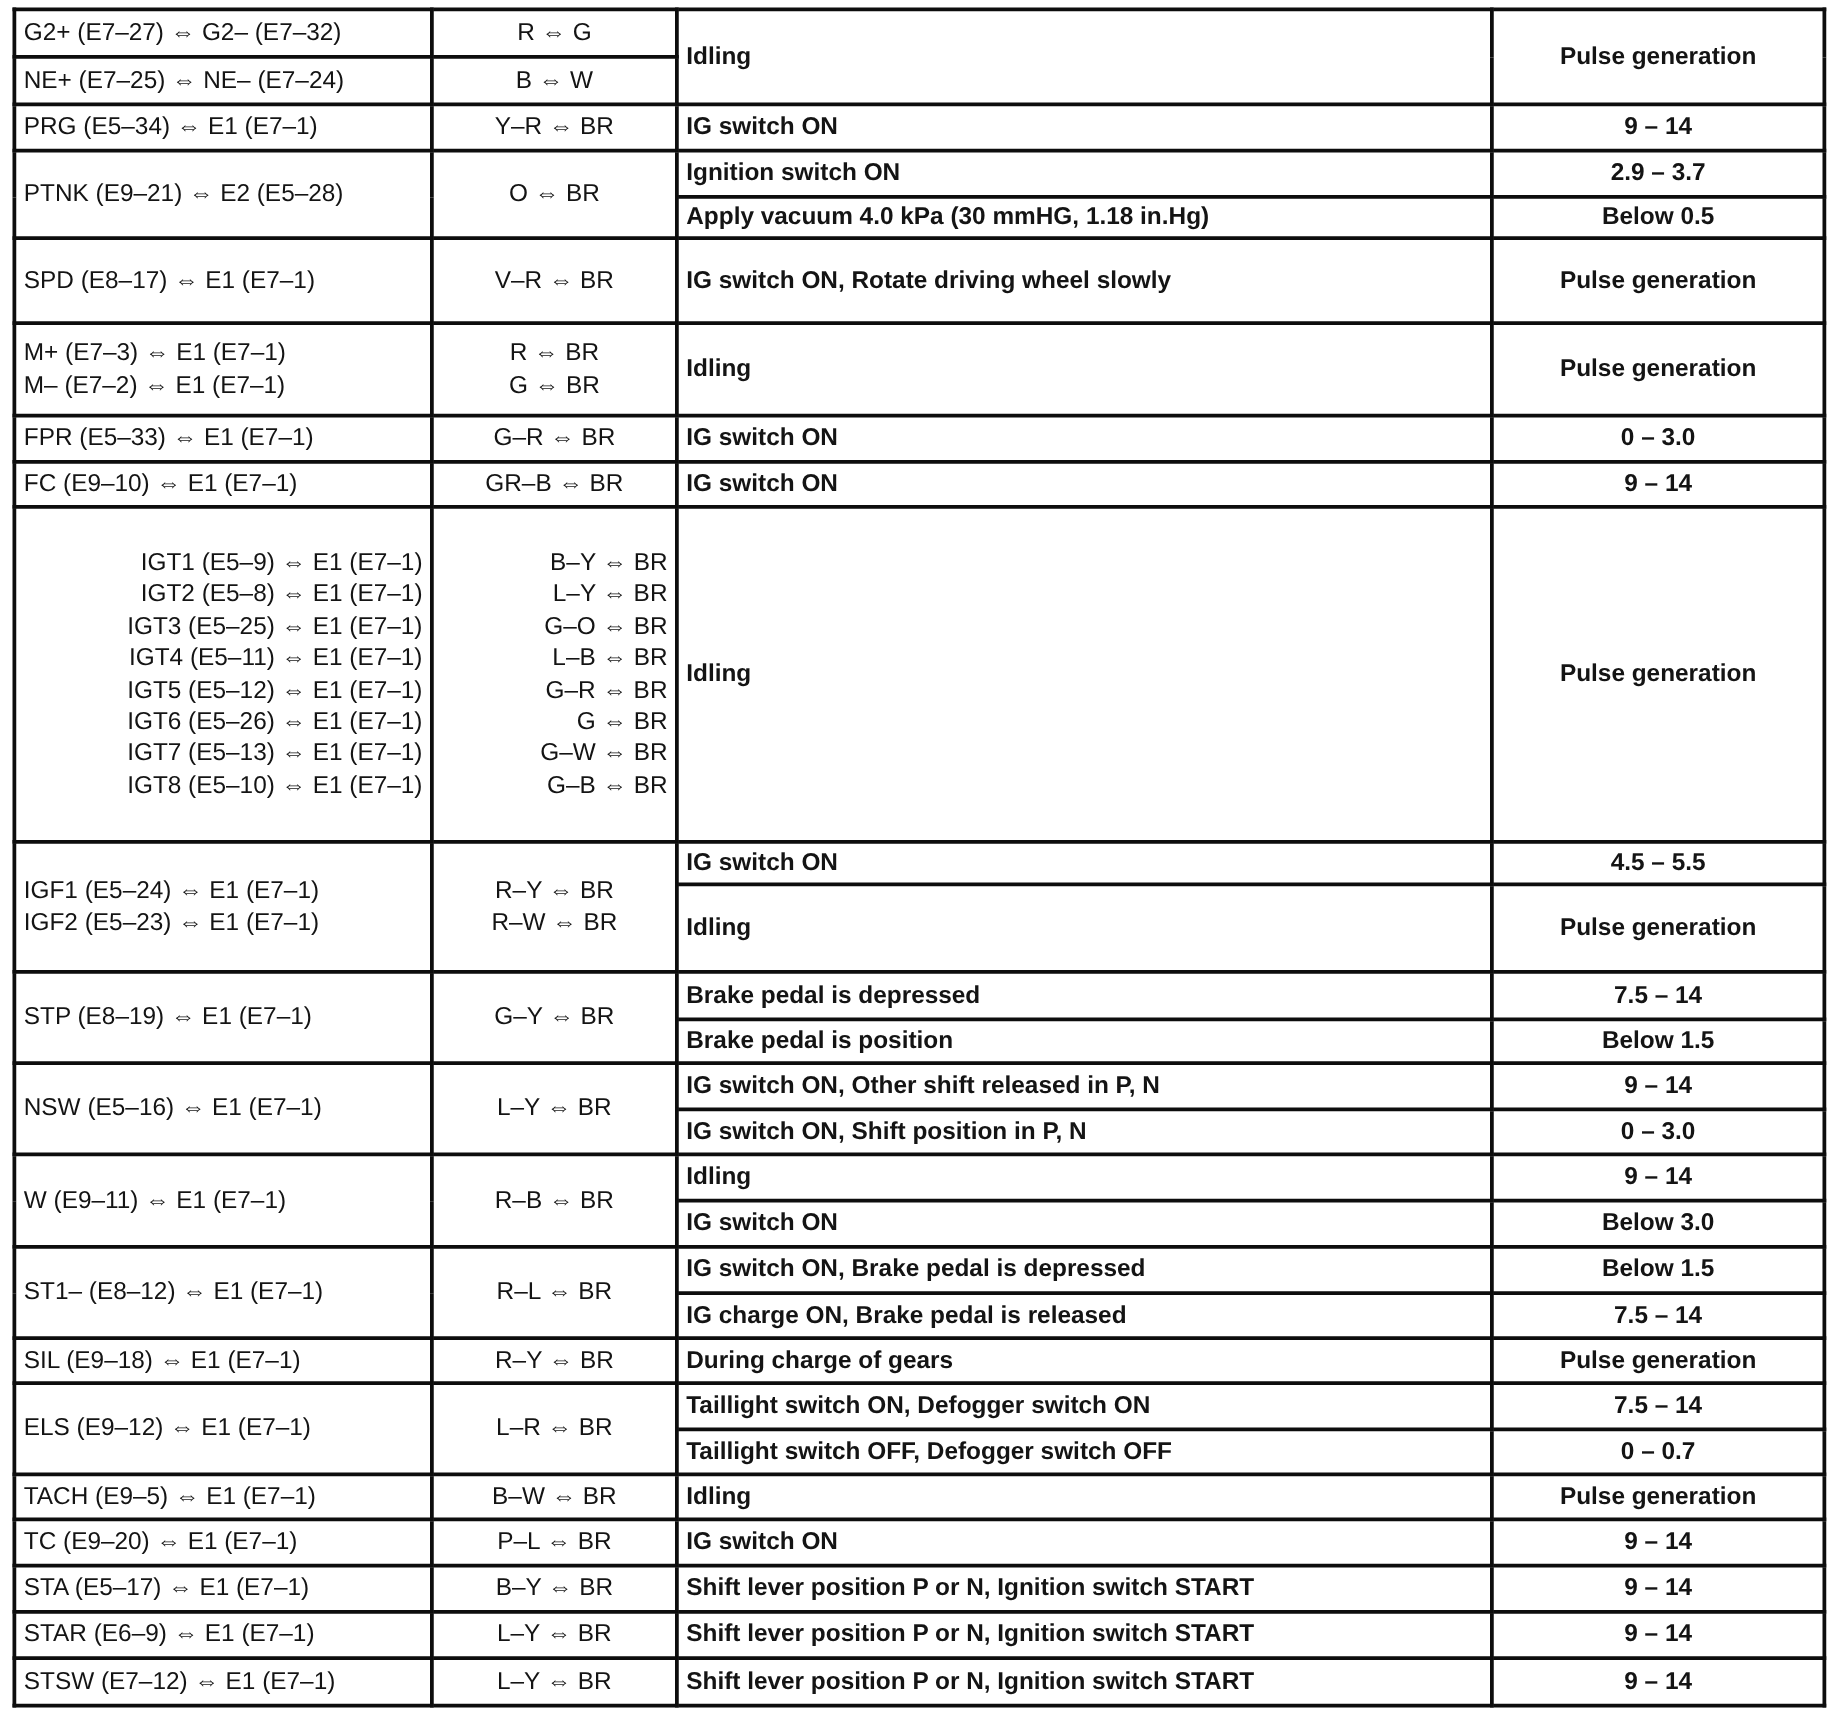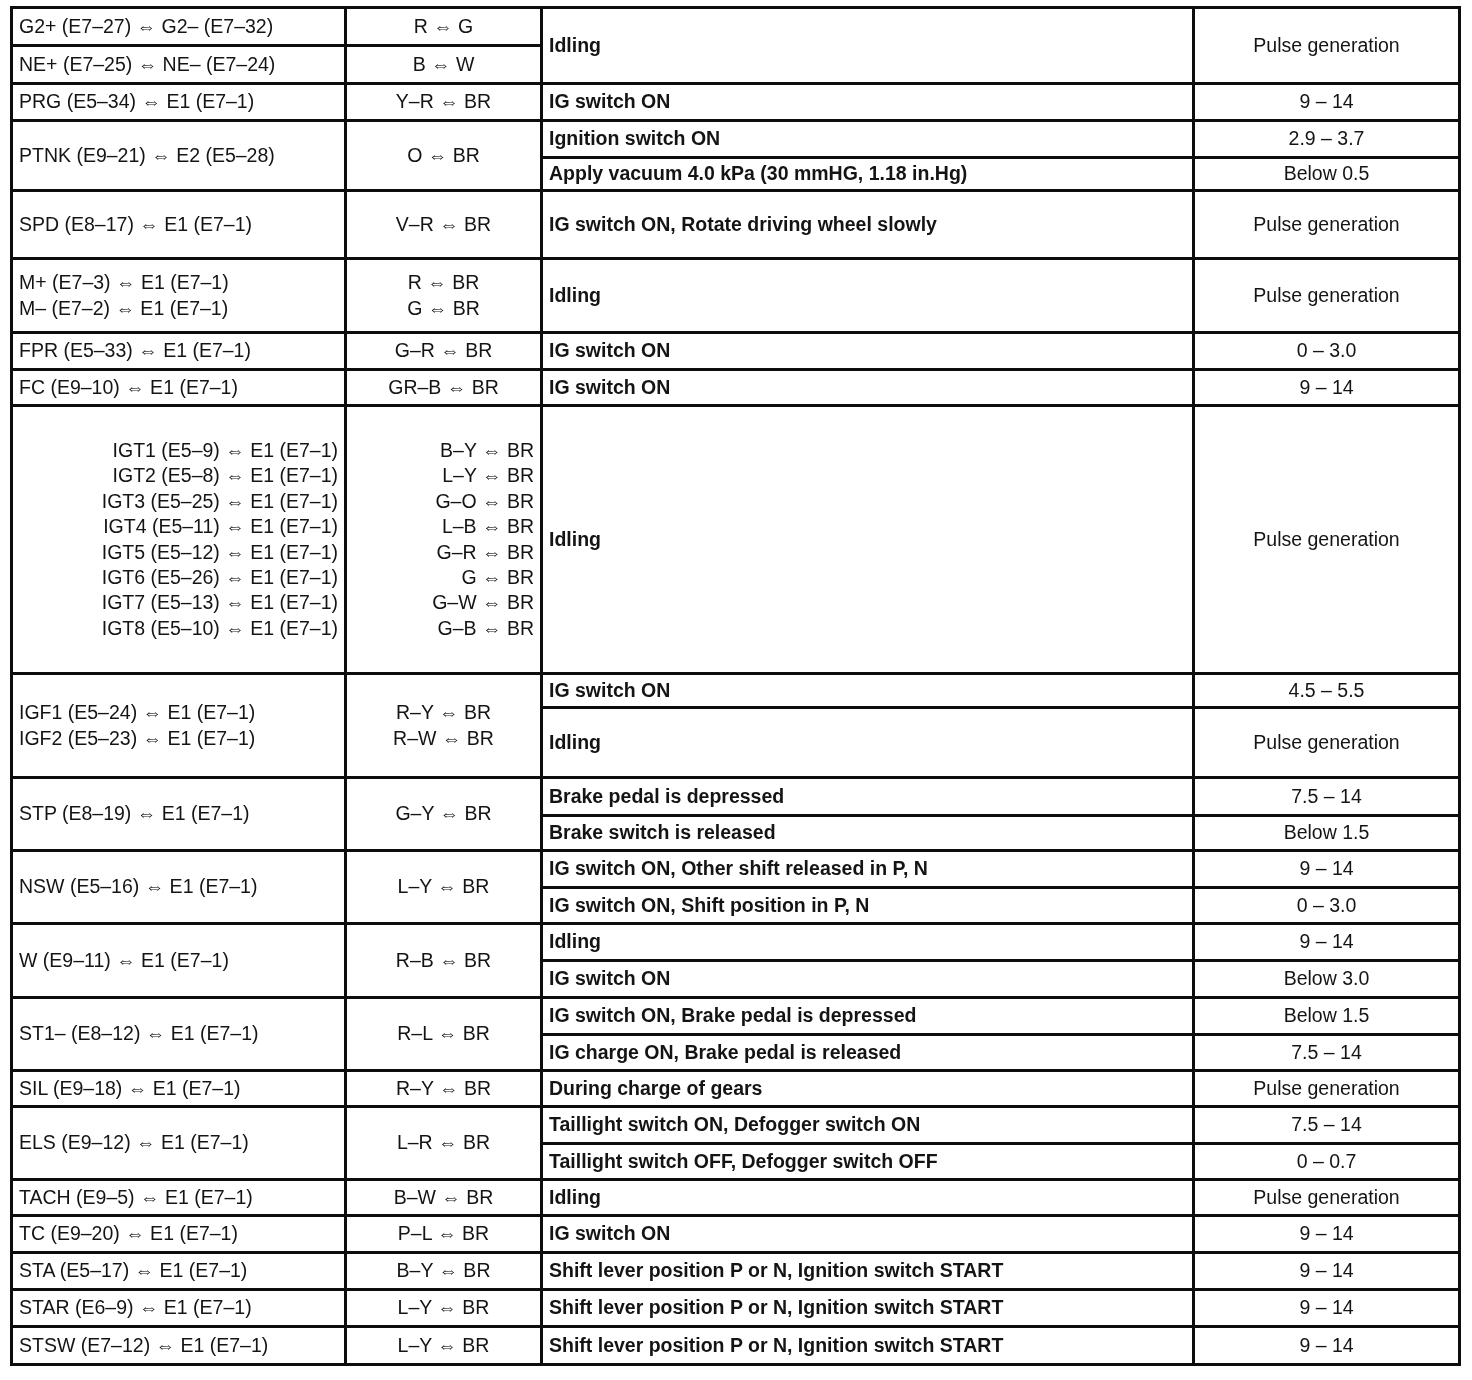--- a/index.html
+++ b/index.html
@@ -31,21 +31,21 @@
     line-height: 1.3;
     color: #141414;
     white-space: pre-line;
     overflow: hidden;
     vertical-align: middle;
     padding: 2px 6px;
   }
   td.c-term { text-align: left; padding-left: 10px; }
   td.c-color { text-align: center; }
   td.c-cond { text-align: left; padding-left: 11px; font-weight: bold; }
-  td.c-val { text-align: center; }
+  td.c-val { text-align: center; font-weight: bold; }
   td.vtop { vertical-align: top; padding-top: 9px; }
   td.ml2 { line-height: 37px; }
   td.ml8 { line-height: 33.2px; text-align: right; }
 </style>
 </head>
 <body>
 
 <div class="page">
   <table class="spec">
     <colgroup>
@@ -139,21 +139,21 @@
         <td class="c-cond">Idling</td>
         <td class="c-val vtop">Pulse generation</td>
       </tr>
       <tr style="height:38px">
         <td class="c-term" rowspan="2">STP (E8–19) ⇔ E1 (E7–1)</td>
         <td class="c-color" rowspan="2">G–Y ⇔ BR</td>
         <td class="c-cond">Brake pedal is depressed</td>
         <td class="c-val">7.5 – 14</td>
       </tr>
       <tr style="height:35px">
-        <td class="c-cond">Brake switch is released</td>
+        <td class="c-cond">Brake pedal is position</td>
         <td class="c-val">Below 1.5</td>
       </tr>
       <tr style="height:37px">
         <td class="c-term" rowspan="2">NSW (E5–16) ⇔ E1 (E7–1)</td>
         <td class="c-color" rowspan="2">L–Y ⇔ BR</td>
         <td class="c-cond">IG switch ON, Other shift released in P, N</td>
         <td class="c-val">9 – 14</td>
       </tr>
       <tr style="height:36px">
         <td class="c-cond">IG switch ON, Shift position in P, N</td>

